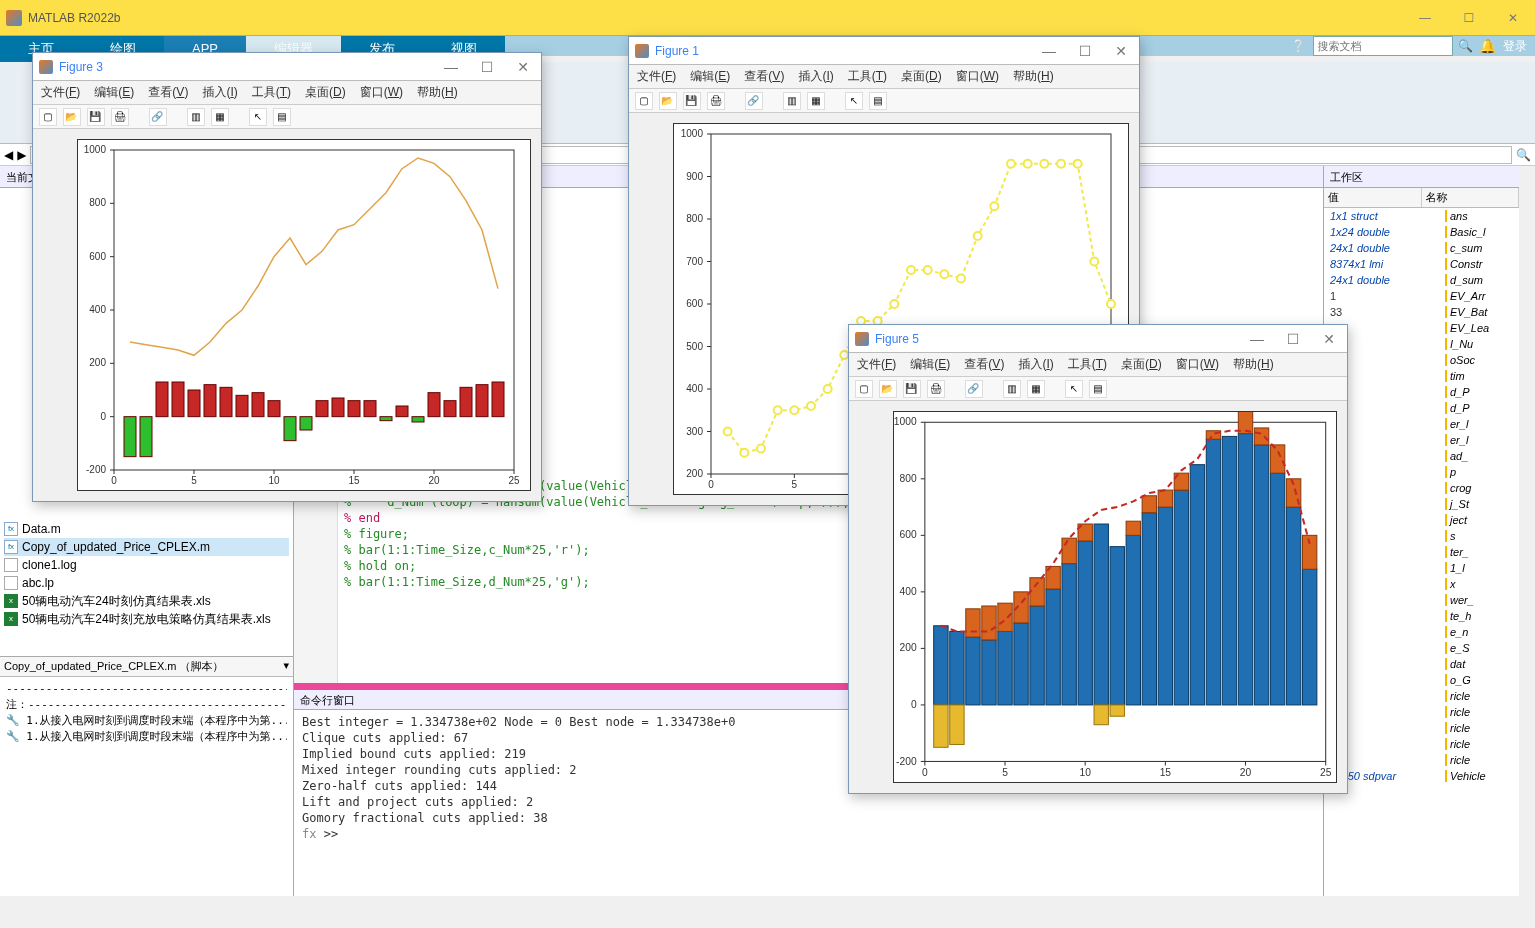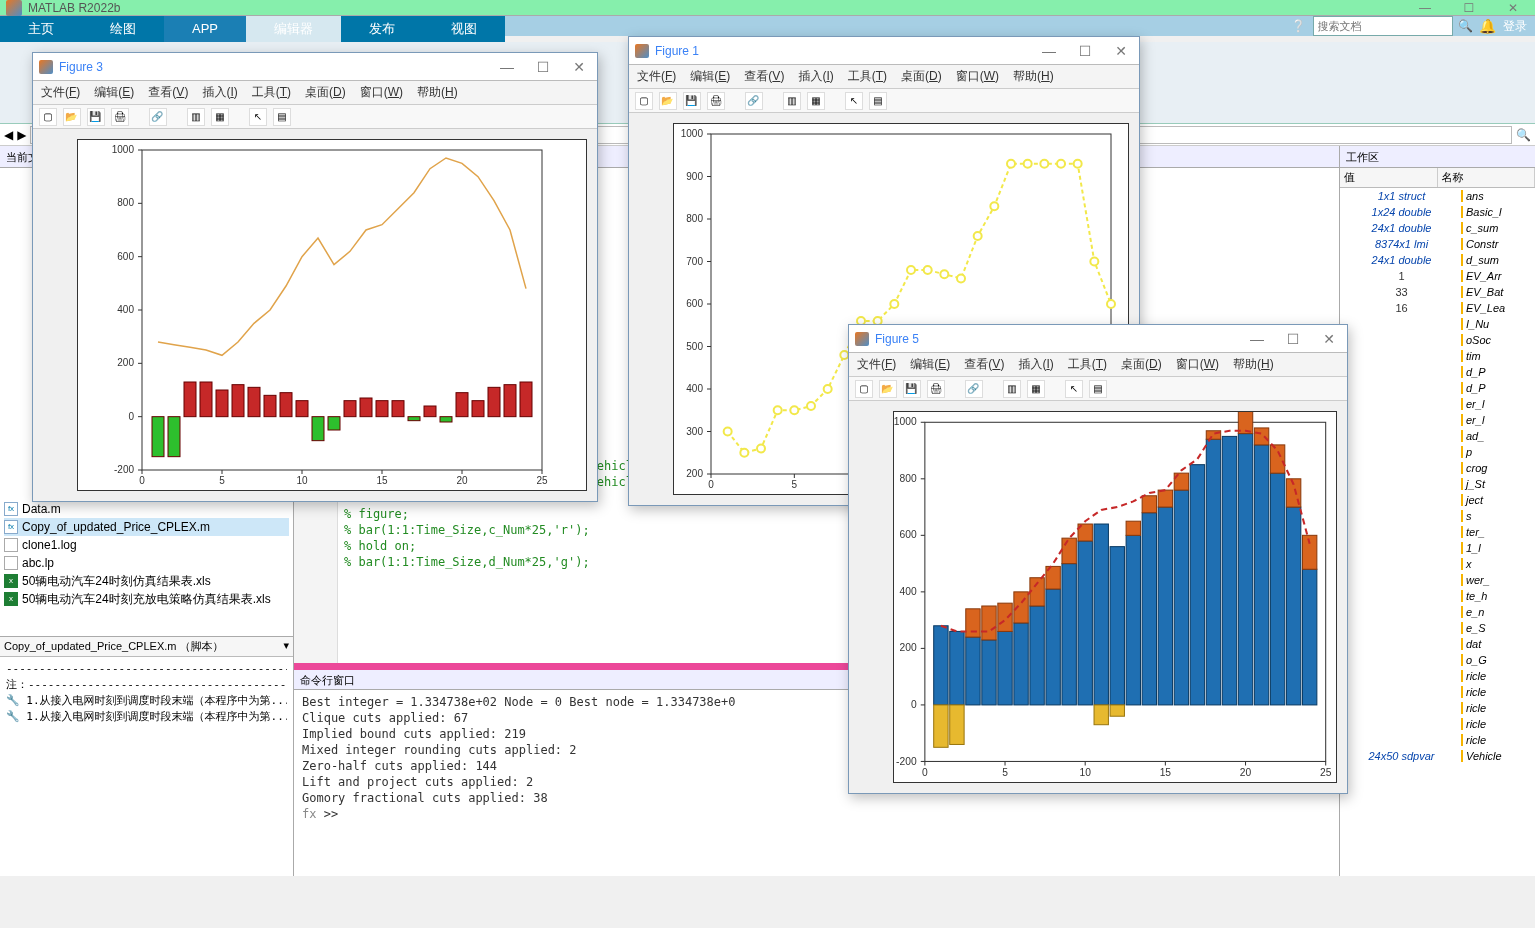--- a/index.html
+++ b/index.html
@@ -1,19 +1,19 @@
 <!DOCTYPE html>
 <html><head>
 <meta charset="utf-8">
 <style>
   * { box-sizing: border-box; margin:0; padding:0; }
   body { font-family: "Microsoft YaHei", Arial, sans-serif; font-size:12px;
          background:#f0f0f0; width:1535px; height:928px; overflow:hidden; position:relative;}
   
-  .titlebar { height:16px; background:#86efac; display:flex; align-items:center;
+  .titlebar { height:36px; background:#fde047; display:flex; align-items:center;
               border-bottom:1px solid #aaa; }
   .titlebar .logo { width:16px;height:16px;margin:0 6px;background:linear-gradient(135deg,#e87722,#4e8ec8);border-radius:2px;}
   .titlebar .title { flex:0 0 auto; font-size:12px; color:#555;}
   .titlebar .spacer{flex:1;}
   .titlebar .winbtn { width:44px;height:24px;text-align:center;line-height:24px;color:#777;}
   
   .ribbon { height:26px; display:flex; align-items:flex-start;}
   .ribbon .tab { padding:0 28px; line-height:26px; color:#fff; font-size:13px;}
   .t-home{background:#0076a8;} .t-plot{background:#0076a8;} .t-app{background:#1b7fb4;}
   .t-editor{background:#d6e8f0;color:#333;} .t-pub{background:#0076a8;} .t-view{background:#0076a8;}
@@ -48,27 +48,27 @@
   .edtabs{height:22px;border-bottom:1px solid #aaa;background:#eef;font-size:11px;padding:2px 6px;white-space:nowrap;overflow:hidden;}
   .codearea{position:absolute;top:22px;left:0;right:0;bottom:200px;display:flex;font-family:Consolas,monospace;font-size:12px;}
   .gutter{width:44px;background:#f4f4f4;border-right:1px solid #ddd;color:#999;text-align:right;padding:2px 6px;line-height:16px;}
   .code{flex:1;padding:2px 6px;color:#228b22;line-height:16px;white-space:pre;}
   .codeblk{color:#333}
   .cmd{position:absolute;left:0;right:0;bottom:13px;height:200px;border-top:7px solid #ec4899;}
   .cmdhdr{height:20px;background:#eef;border-bottom:1px solid #aaa;padding:0 6px;line-height:20px;font-size:11px;}
   .cmdhint{background:#fff9d9;border-bottom:1px solid #e7dca0;color:#7a6a00;padding:2px 6px;font-size:11px;}
   .cmdbody{font-family:Consolas,monospace;font-size:12px;padding:4px 8px;line-height:16px;color:#333;}
   
-  .wspanel{position:absolute;right:0;top:0;bottom:22px;width:196px;background:#fff;border-left:1px solid #aaa;margin-left:47px;}
+  .wspanel{position:absolute;right:16px;top:0;bottom:22px;width:196px;background:#fff;border-left:1px solid #aaa;margin-left:47px;}
   .wsphdr{height:22px;background:#eef;border-bottom:1px solid #aaa;font-size:11px;padding:0 6px;line-height:22px;}
   .wscols{display:flex;border-bottom:1px solid #bbb;font-size:11px;}
   .wscols div{flex:1;padding:2px 4px;border-right:1px solid #ccc;background:#f6f6f6;}
   .wsbody{font-size:11px;}
   .wsbody .r{display:flex;height:16px;align-items:center;}
-  .wsbody .v{flex:0 0 60%;padding-left:6px;color:#0645ad;white-space:nowrap;overflow:hidden;font-style:italic;text-align:center;}
+  .wsbody .v{flex:0 0 60%;padding-left:6px;color:#0645ad;white-space:nowrap;overflow:hidden;font-style:italic;}
   .wsbody .v.plain{color:#333;font-style:normal;}
   .wsbody .n{flex:1;padding-left:4px;white-space:nowrap;overflow:hidden;font-style:italic;}
   .cube{width:12px;height:12px;border:1px solid #f6b400;background:#fffbe6;margin-right:3px;}
   
   .figwin{position:absolute;background:#f0f0f0;border:1px solid #7a99b8;box-shadow:2px 4px 12px rgba(0,0,0,.25);}
   .figtitle{height:28px;background:#fff;display:flex;align-items:center;border-bottom:1px solid #bbb;}
   .figtitle .logo{width:14px;height:14px;margin:0 6px;background:linear-gradient(135deg,#e87722,#4e8ec8);border-radius:2px;}
   .figtitle .t{flex:1;font-size:12px;color:#3b82f6;}
   .figtitle .wb{width:36px;text-align:center;color:#777;font-size:14px;}
   .figmenu{height:24px;background:#f4f4f4;border-bottom:1px solid #ccc;display:flex;gap:14px;padding:0 8px;align-items:center;font-size:12px;color:#333;}
@@ -441,21 +441,21 @@
               <text class="tick" x="-8" y="45.5" text-anchor="end">900</text>
               <line class="axln" x1="-4" y1="0" x2="0" y2="0"></line>
               <text class="tick" x="-8" y="3" text-anchor="end">1000</text>
             </g>
           </g>
         </svg>
     </div>
   </div>
 </div>
 
-<div class="figwin" id="fig3" style="left:32px;top:52px;width:566px;height:450px;">
+<div class="figwin" id="fig3" style="left:32px;top:52px;width:510px;height:450px;">
   <div class="figtitle">
       <span class="logo"></span>
     <span class="t">Figure 3</span>
     <span class="wb">—</span>
     <span class="wb">☐</span>
     <span class="wb">✕</span>
   </div>
   <div class="figmenu" id="fm3">
       <span>文件(<u>F</u>)</span>
       <span>编辑(<u>E</u>)</span>

